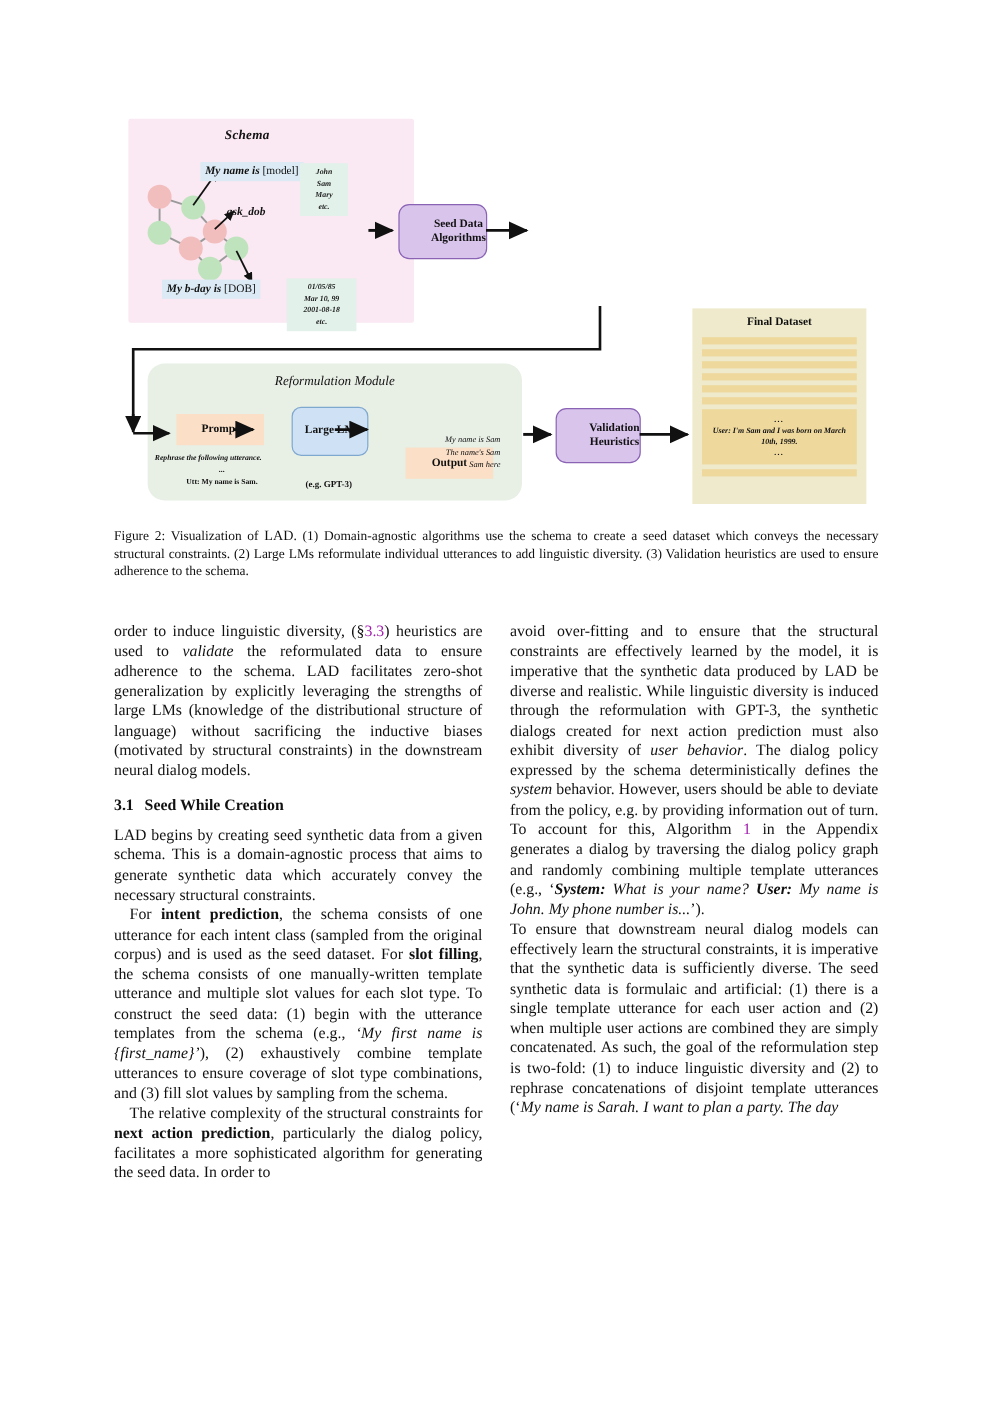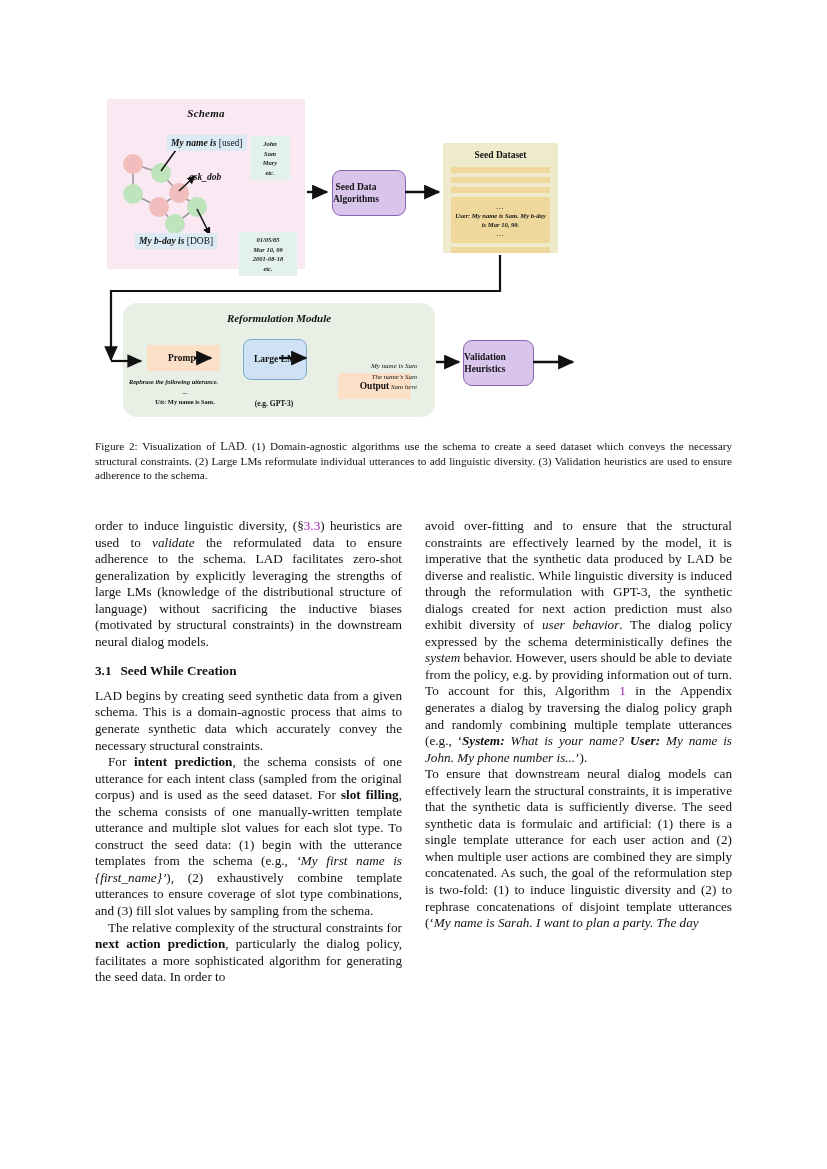--- a/index.html
+++ b/index.html
@@ -34,20 +34,21 @@
 
   
   .schema-panel {
     position: absolute;
     left: 12px;
     top: 4px;
     width: 198px;
     height: 170px;
     background: #fae8f2;
     border-radius: 2px;
+    padding-left: 40px;
   }
   .schema-title {
     position: absolute;
     left: 0; top: 8px;
     width: 198px;
     text-align: center;
     font-style: italic;
     font-weight: bold;
     font-size: 11px;
     letter-spacing: .2px;
@@ -94,21 +95,21 @@
     position: absolute;
     background: #d9c4ec;
     border: 1.2px solid #8a63b5;
     border-radius: 9px;
     font-weight: bold;
     font-size: 9.5px;
     text-align: center;
     line-height: 12px;
     display: flex;
     align-items: center;
-    justify-content: flex-start;
+    justify-content: flex-end;
   }
   .proc-seed { left: 237px; top: 75px; width: 72px; height: 44px; }
   .proc-valid { left: 368px; top: 245px; width: 69px; height: 44px; }
 
   
   .dataset {
     position: absolute;
     background: #eeeacb;
   }
   .ds-seed  { left: 348px; top: 48px; width: 115px; height: 110px; }
@@ -148,21 +149,21 @@
     height: 114px;
     background: #e8efe5;
     border-radius: 14px;
   }
   .reform-title {
     position: absolute;
     left: 0; top: 9px;
     width: 100%;
     text-align: center;
     font-style: italic;
-    font-weight: bold;
+    font-weight: normal;
     font-size: 11px;
   }
   .rbox {
     position: absolute;
     background: #fbdfc6;
     font-weight: bold;
     font-size: 9.5px;
     text-align: center;
     line-height: 26px;
     height: 26px;
@@ -278,48 +279,34 @@
         <defs>
           <marker id="ah-s" markerWidth="7" markerHeight="7" refX="5.2" refY="2.6" orient="auto">
             <path d="M0,0 L5.6,2.6 L0,5.2 z" fill="#111"></path>
           </marker>
         </defs>
         <line x1="54" y1="50" x2="74" y2="22" stroke="#111" stroke-width="1.5" marker-end="url(#ah-s)"></line>
         <line x1="72" y1="70" x2="88" y2="55" stroke="#111" stroke-width="1.5" marker-end="url(#ah-s)"></line>
         <line x1="90" y1="88" x2="103" y2="114" stroke="#111" stroke-width="1.5" marker-end="url(#ah-s)"></line>
       </svg>
 
-      <div class="tmpl-box tmpl-name"><i>My name is</i> <span>[used]</span></div>
+      <div class="tmpl-box tmpl-name"><i>My name is</i> <span>[model]</span></div>
 
       <div class="node-label lbl-askdob">ask_dob</div>
 
       <div class="tmpl-box tmpl-dob"><i>My b-day is</i> <span>[DOB]</span></div>
 
       <div class="vals-box vals-name">John<br>Sam<br>Mary<br>etc.</div>
       <div class="vals-box vals-dob">01/05/85<br>Mar 10, 99<br>2001-08-18<br>etc.</div>
     </div>
 
     <div class="proc proc-seed">
       <span>Seed Data<br>Algorithms</span>
     </div>
 
-    <div class="dataset ds-seed">
-      <div class="ds-title">Seed Dataset</div>
-      <div class="ds-rows">
-        <div class="ds-row"></div>
-        <div class="ds-row"></div>
-        <div class="ds-row"></div>
-        <div class="ds-hl">
-          <div class="dots">...</div>
-          <div>User: My name is Sam. My b-day is Mar 10, 99.</div>
-          <div class="dots">...</div>
-        </div>
-        <div class="ds-row"></div>
-      </div>
-    </div>
 
     <div class="reform">
       <div class="reform-title">Reformulation Module</div>
 
       <div class="rbox rbox-prompt">Prompt</div>
       <div class="rbox-llm">Large LM</div>
       <div class="rbox rbox-output">Output</div>
 
       <div class="sub-cap cap-gpt">(e.g. GPT-3)</div>
 
@@ -333,20 +320,37 @@
         <div>My name is Sam</div>
         <div>The name's Sam</div>
         <div>Sam here</div>
       </div>
     </div>
 
     <div class="proc proc-valid">
       <span>Validation<br>Heuristics</span>
     </div>
 
+    <div class="dataset ds-final">
+      <div class="ds-title">Final Dataset</div>
+      <div class="ds-rows">
+        <div class="ds-row"></div>
+        <div class="ds-row"></div>
+        <div class="ds-row"></div>
+        <div class="ds-row"></div>
+        <div class="ds-row"></div>
+        <div class="ds-row"></div>
+        <div class="ds-hl">
+          <div class="dots">...</div>
+          <div>User: I'm Sam and I was born on March 10th, 1999.</div>
+          <div class="dots">...</div>
+        </div>
+        <div class="ds-row"></div>
+      </div>
+    </div>
 
     <svg class="wires" width="640" height="335">
       <defs>
         <marker id="ah" markerWidth="9" markerHeight="9" refX="6.2" refY="3.1" orient="auto">
           <path d="M0,0 L6.8,3.1 L0,6.2 z" fill="#111"></path>
         </marker>
       </defs>
 
       <line x1="212" y1="97" x2="232" y2="97" stroke="#111" stroke-width="2.4" marker-end="url(#ah)"></line>
 

